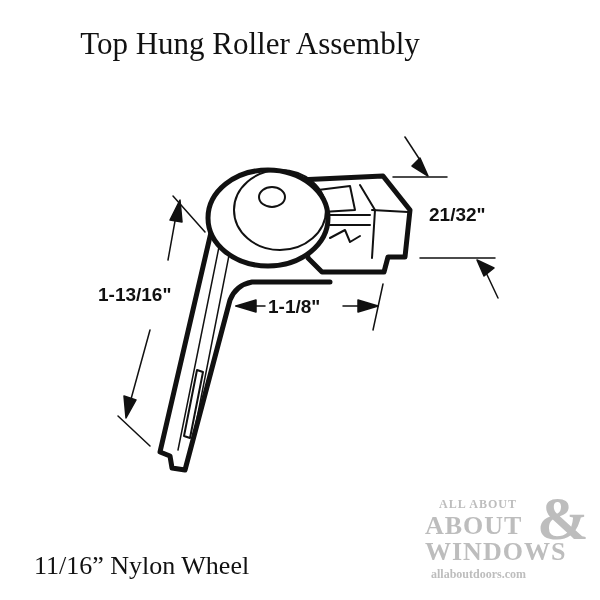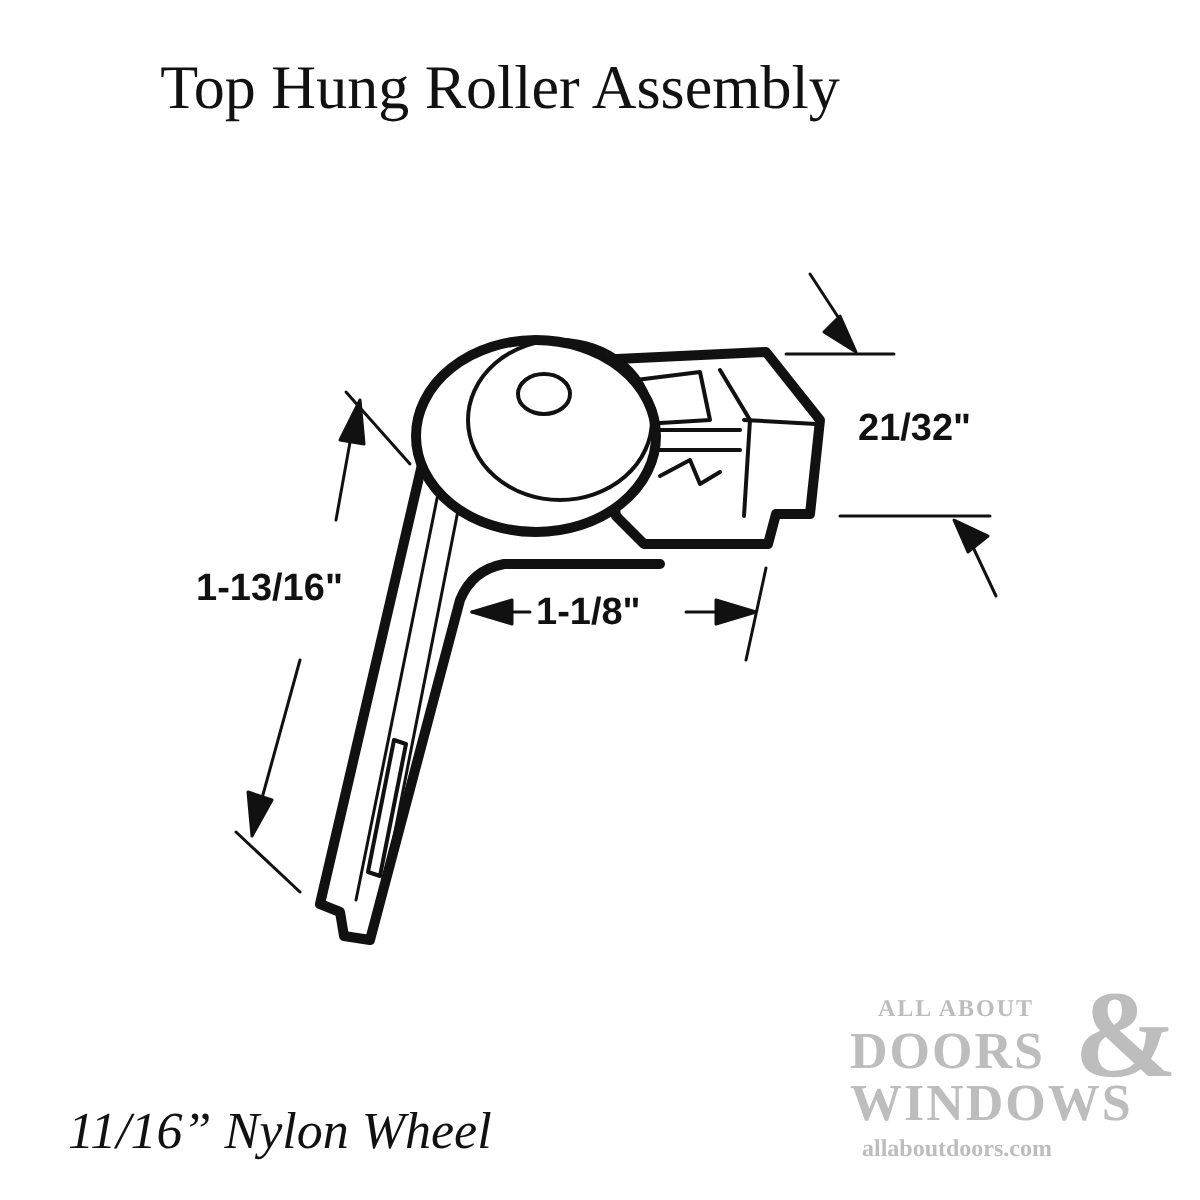--- a/index.html
+++ b/index.html
@@ -1,18 +1,18 @@
 <!DOCTYPE html>
 <html><head>
 <meta charset="utf-8">
 <style>
   html,body{margin:0;padding:0;background:#fff;}
   body{width:600px;height:600px;position:relative;overflow:hidden;}
   .title{position:absolute;left:0;top:26px;width:500px;text-align:center;font-family:"Liberation Serif",serif;font-size:31px;color:#111;}
-  .caption{position:absolute;left:34px;top:551px;font-family:"Liberation Serif",serif;font-size:26px;color:#111;font-style:italic;}
+  .caption{position:absolute;left:34px;top:551px;font-family:"Liberation Serif",serif;font-size:26px;color:#111;}
   .dim{position:absolute;font-family:"Liberation Sans",sans-serif;font-weight:bold;font-size:19px;color:#111;}
   .logo{position:absolute;left:425px;top:497px;width:165px;font-family:"Liberation Serif",serif;color:#bdbdbd;font-weight:bold;}
   .logo .l1{font-size:12px;letter-spacing:1px;position:absolute;left:14px;top:0;}
   .logo .l2{font-size:26px;position:absolute;left:0;top:14px;letter-spacing:1px;}
   .logo .l3{font-size:26px;position:absolute;left:0;top:40px;letter-spacing:1px;text-align:right;}
   .logo .l4{font-size:12px;position:absolute;left:6px;top:70px;}
   .logo .amp{font-size:62px;position:absolute;left:112px;top:-14px;font-weight:bold;}
   svg{position:absolute;left:0;top:0;}
 </style>
 </head>
@@ -68,16 +68,16 @@
 
 <div class="dim" style="left:98px;top:284px;">1-13/16"</div>
 <div class="dim" style="left:268px;top:296px;">1-1/8"</div>
 <div class="dim" style="left:429px;top:204px;">21/32"</div>
 
 <div class="caption">11/16” Nylon Wheel</div>
 
 <div class="logo">
   <span class="l1">ALL ABOUT</span>
   <span class="amp">&amp;</span>
-  <span class="l2">DOORS</span>
+  <span class="l2">ABOUT</span>
   <span class="l3">WINDOWS</span>
   <span class="l4">allaboutdoors.com</span>
 </div>
 
 </body></html>

